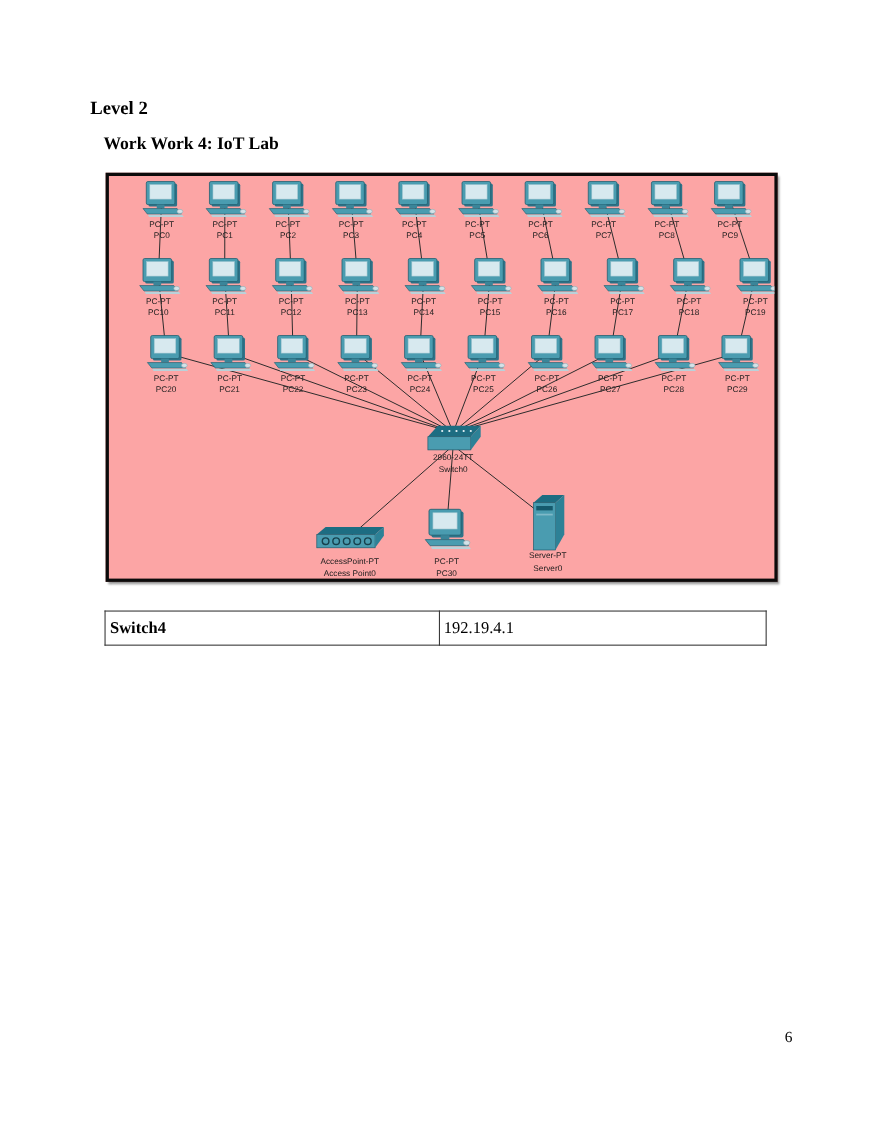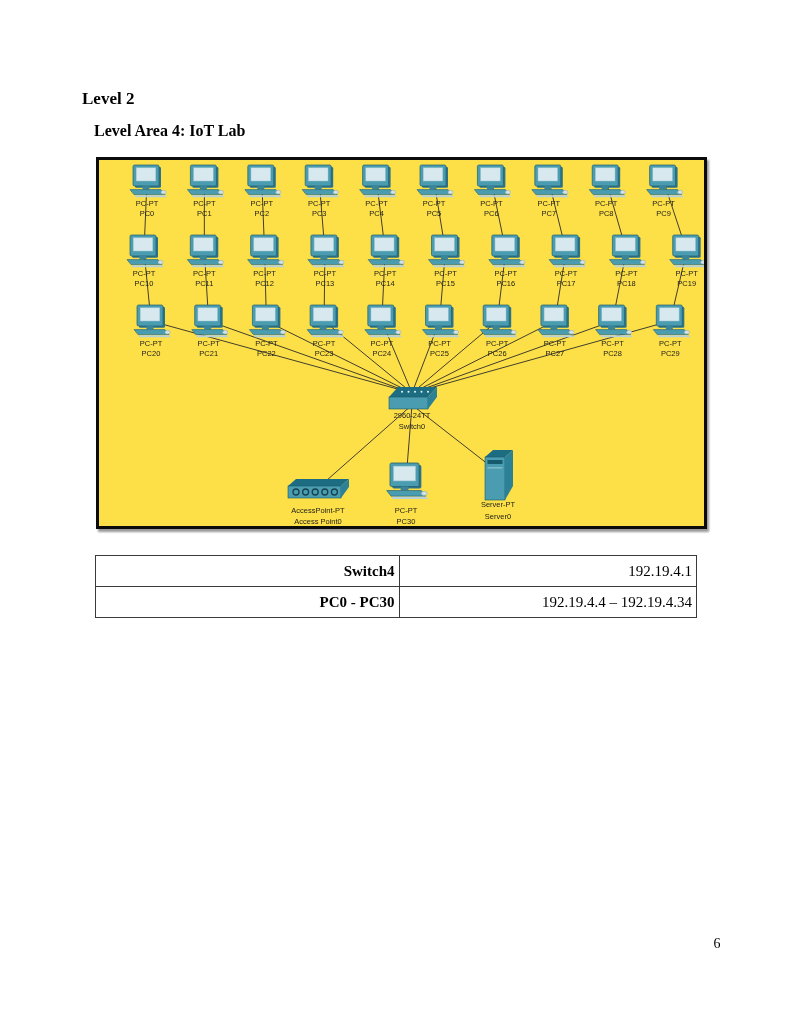--- a/index.html
+++ b/index.html
@@ -8,45 +8,45 @@
     font-family:"Liberation Serif", serif;overflow:hidden;
   }
   .h1{
     position:absolute;left:82px;top:89px;font-size:17px;font-weight:bold;color:#000;
   }
   .h2{
     position:absolute;left:94px;top:122px;font-size:16px;font-weight:bold;color:#000;
   }
   .figure{
     position:absolute;left:96px;top:157px;width:605px;height:366px;
-    border:3px solid #0b0b0b;background:#fde047;
+    border:3px solid #0b0b0b;background:#fca5a5;
     box-shadow:2px 3px 2px #9a9a9a;
   }
   #net-svg{display:block;}
   #net-svg text{
     font-family:"Liberation Sans", sans-serif;font-size:7.5px;fill:#1c1c1c;
   }
   .ip-table{
     position:absolute;left:95px;top:555px;width:602px;border-collapse:collapse;
   }
   .ip-table td{
-    border:1.5px solid #3a3a3a;height:28px;text-align:right;vertical-align:middle;
+    border:1.5px solid #3a3a3a;height:28px;text-align:left;vertical-align:middle;
     font-size:15px;color:#000;padding:1px 4px;
   }
   .ip-table td.dev{width:50.5%;font-weight:bold;}
   .page-num{
     position:absolute;left:702px;top:936px;width:30px;text-align:center;
     font-size:14px;color:#000;
   }
 </style>
 </head>
 <body>
 
 <div class="h1">Level 2</div>
-<div class="h2">Level Area 4: IoT Lab</div>
+<div class="h2">Work Work 4: IoT Lab</div>
 
 <div class="figure">
   <svg id="net-svg" width="605" height="366" viewBox="0 0 605 366" xmlns="http://www.w3.org/2000/svg">
       <line x1="48" y1="21" x2="45" y2="91" stroke="#2b2b2b" stroke-width="0.9"></line>
       <line x1="45" y1="91" x2="52" y2="161" stroke="#2b2b2b" stroke-width="0.9"></line>
       <line x1="52" y1="161" x2="313" y2="233" stroke="#2b2b2b" stroke-width="0.9"></line>
       <line x1="105.4" y1="21" x2="105.3" y2="91" stroke="#2b2b2b" stroke-width="0.9"></line>
       <line x1="105.3" y1="91" x2="109.7" y2="161" stroke="#2b2b2b" stroke-width="0.9"></line>
       <line x1="109.7" y1="161" x2="313" y2="233" stroke="#2b2b2b" stroke-width="0.9"></line>
       <line x1="162.8" y1="21" x2="165.6" y2="91" stroke="#2b2b2b" stroke-width="0.9"></line>
@@ -452,20 +452,16 @@
       <text x="399" y="359" text-anchor="middle">Server0</text>
     </svg>
 </div>
 
 <table class="ip-table">
   <tbody>
     <tr>
       <td class="dev">Switch4</td>
       <td class="ip">192.19.4.1</td>
     </tr>
-    <tr>
-      <td class="dev">PC0 - PC30</td>
-      <td class="ip">192.19.4.4 – 192.19.4.34</td>
-    </tr>
   </tbody>
 </table>
 
 <div class="page-num">6</div>
 
 </body></html>

